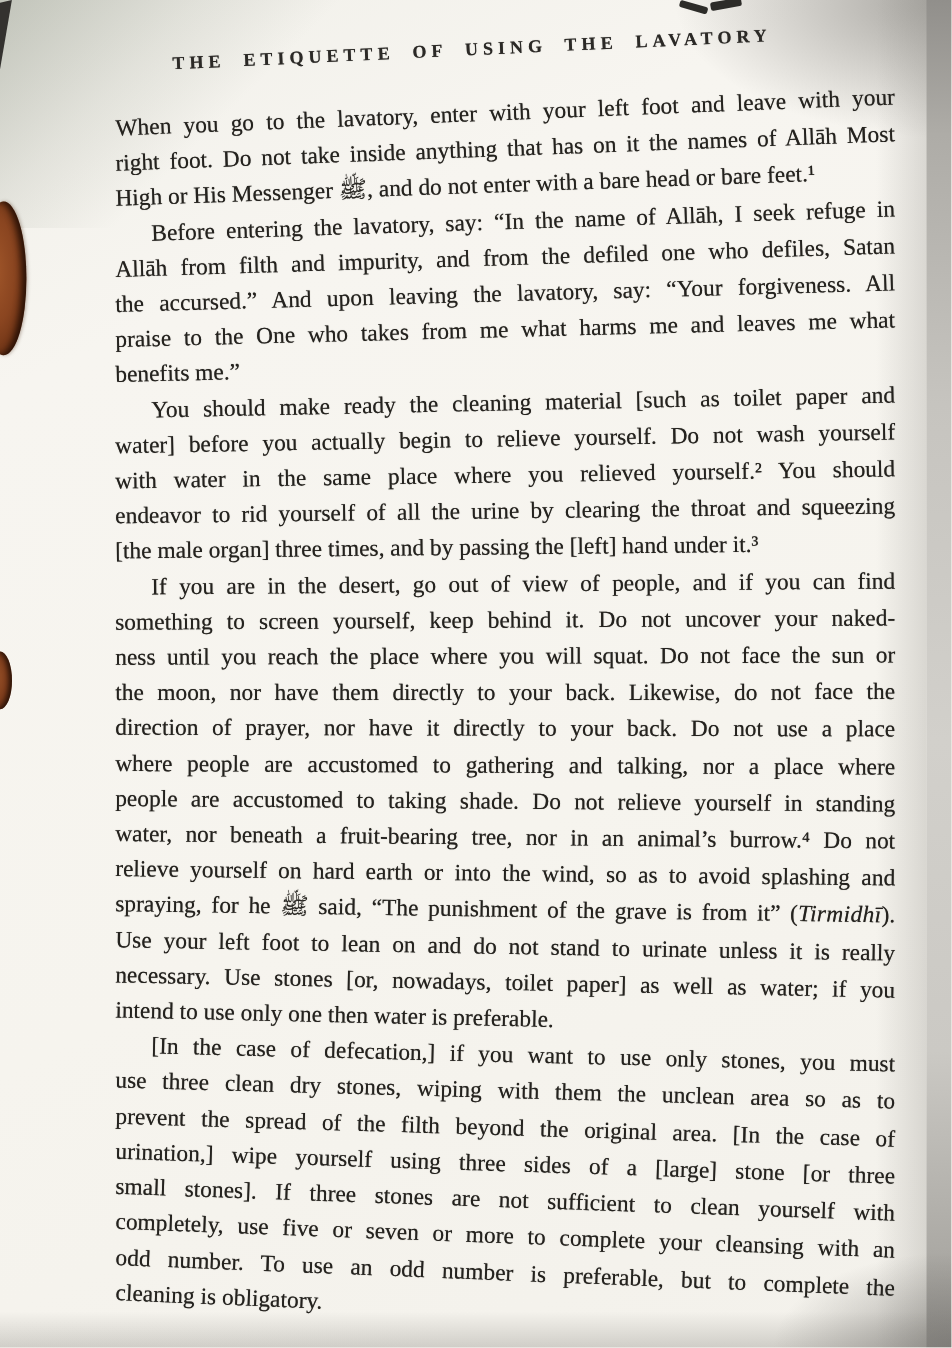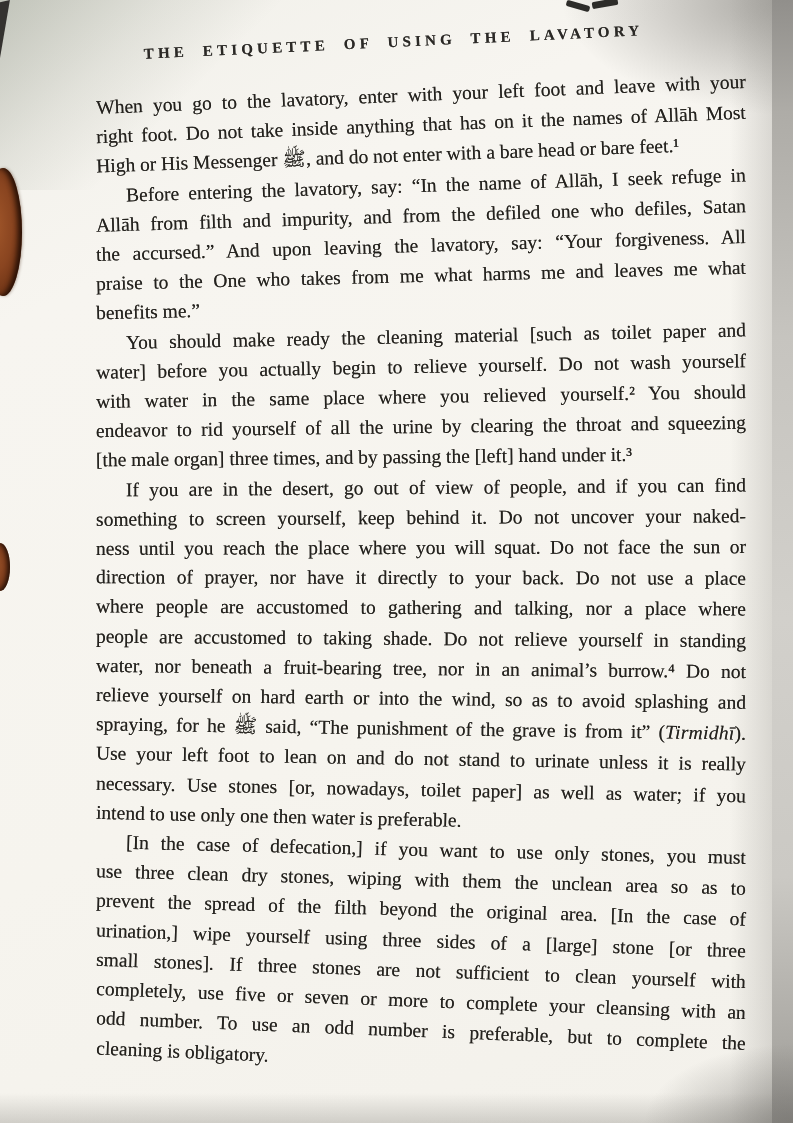--- a/index.html
+++ b/index.html
@@ -80,20 +80,21 @@
       <div class="line" style="transform: rotate(-1.45deg);">praise to the One who takes from me what harms me and leaves me what</div>
       <div class="line para-end" style="transform: rotate(-1.3deg);">benefits me.”</div>
       <div class="line indent" style="transform: rotate(-1.16deg);">You should make ready the cleaning material [such as toilet paper and</div>
       <div class="line" style="transform: rotate(-1.02deg);">water] before you actually begin to relieve yourself. Do not wash yourself</div>
       <div class="line" style="transform: rotate(-0.88deg);">with water in the same place where you relieved yourself.² You should</div>
       <div class="line" style="transform: rotate(-0.73deg);">endeavor to rid yourself of all the urine by clearing the throat and squeezing</div>
       <div class="line para-end" style="transform: rotate(-0.59deg);">[the male organ] three times, and by passing the [left] hand under it.³</div>
       <div class="line indent" style="transform: rotate(-0.45deg);">If you are in the desert, go out of view of people, and if you can find</div>
       <div class="line" style="transform: rotate(-0.31deg);">something to screen yourself, keep behind it. Do not uncover your naked-</div>
       <div class="line" style="transform: rotate(-0.16deg);">ness until you reach the place where you will squat. Do not face the sun or</div>
+      <div class="line" style="transform: rotate(-0.02deg);">the moon, nor have them directly to your back. Likewise, do not face the</div>
       <div class="line" style="transform: rotate(0.12deg);">direction of prayer, nor have it directly to your back. Do not use a place</div>
       <div class="line" style="transform: rotate(0.26deg);">where people are accustomed to gathering and talking, nor a place where</div>
       <div class="line" style="transform: rotate(0.41deg);">people are accustomed to taking shade. Do not relieve yourself in standing</div>
       <div class="line" style="transform: rotate(0.55deg);">water, nor beneath a fruit-bearing tree, nor in an animal’s burrow.⁴ Do not</div>
       <div class="line" style="transform: rotate(0.69deg);">relieve yourself on hard earth or into the wind, so as to avoid splashing and</div>
       <div class="line" style="transform: rotate(0.83deg);">spraying, for he ﷺ said, “The punishment of the grave is from it” (<i>Tirmidhī</i>).</div>
       <div class="line" style="transform: rotate(0.98deg);">Use your left foot to lean on and do not stand to urinate unless it is really</div>
       <div class="line" style="transform: rotate(1.12deg);">necessary. Use stones [or, nowadays, toilet paper] as well as water; if you</div>
       <div class="line para-end" style="transform: rotate(1.26deg);">intend to use only one then water is preferable.</div>
       <div class="line indent" style="transform: rotate(1.4deg);">[In the case of defecation,] if you want to use only stones, you must</div>

